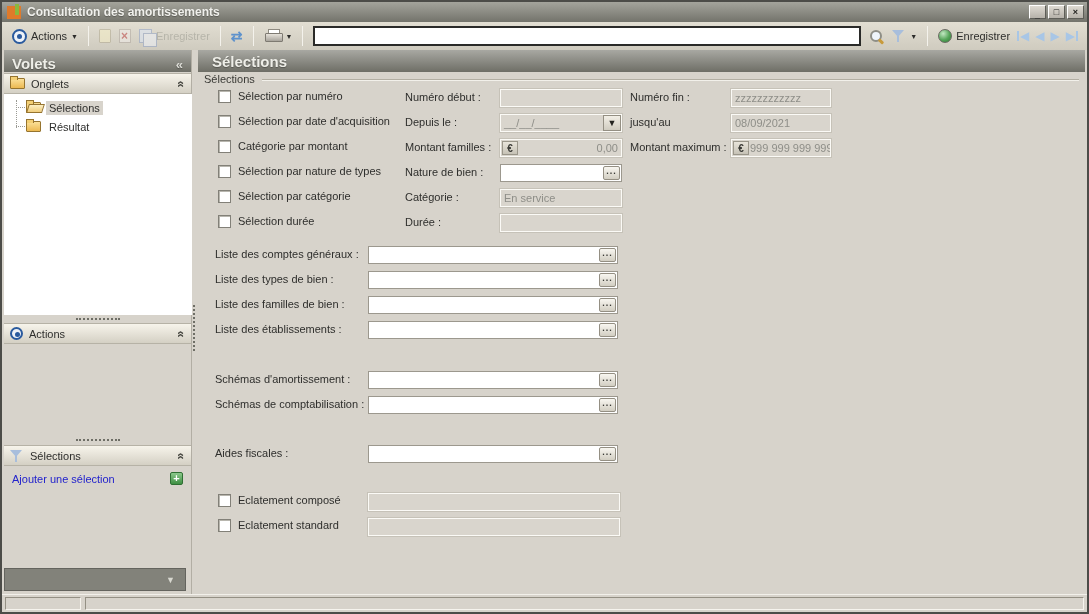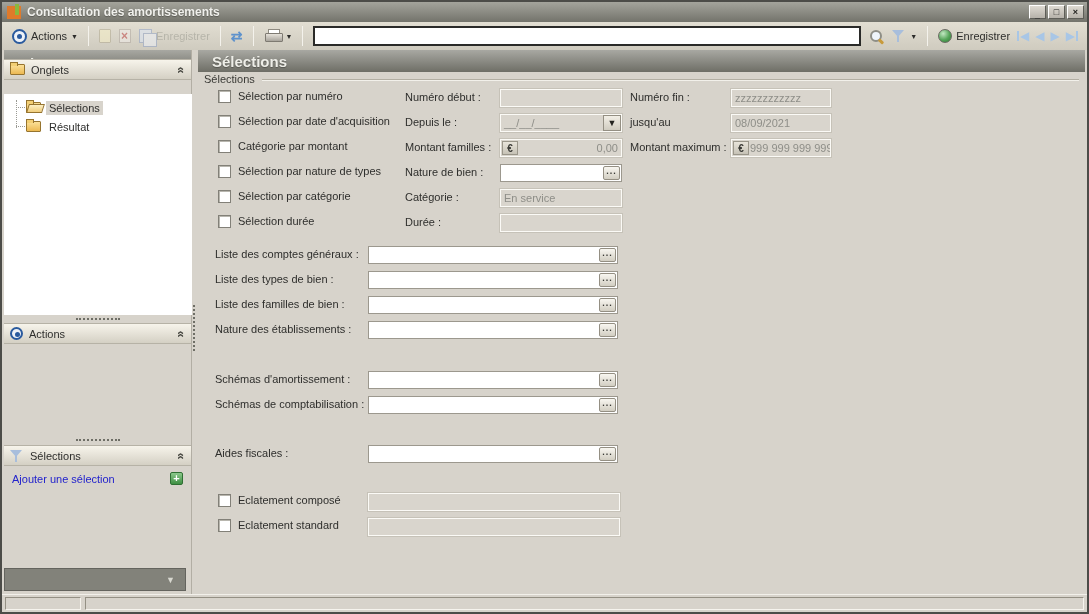--- a/index.html
+++ b/index.html
@@ -207,21 +207,21 @@
       <span class="navbar"></span>
     </div>
   </div>
 
   <div class="sidebar">
     <div class="panel-hdr">
       <span>Volets</span>
       <span class="spacer"></span>
       <span class="chev-left">«</span>
     </div>
-    <div class="sec-hdr" style="position:absolute;top:9px;left:0;right:0;">
+    <div class="sec-hdr" style="position:absolute;top:23px;left:0;right:0;">
       <span class="folder"></span>
       <span>Onglets</span>
       <span class="spacer"></span>
       <span class="chev-up">«</span>
     </div>
     <div class="tree">
       <span class="tree-lines"></span>
       <span class="tree-stub" style="top:13px;"></span>
       <span class="tree-stub" style="top:32px;"></span>
       <div class="tree-item selected" style="top:5px;">
@@ -359,21 +359,21 @@
       </span>
     </div>
     <div class="row" style="top:246px;">
       <span class="listlbl">Liste des familles de bien :</span>
       <span class="wfld flist">
         <span class="val"></span>
         <span class="dots-btn">...</span>
       </span>
     </div>
     <div class="row" style="top:271px;">
-      <span class="listlbl">Nature des établissements :</span>
+      <span class="listlbl">Liste des établissements :</span>
       <span class="wfld flist">
         <span class="val"></span>
         <span class="dots-btn">...</span>
       </span>
     </div>
 
     <div class="row" style="top:321px;">
       <span class="listlbl">Schémas d'amortissement :</span>
       <span class="wfld flist">
         <span class="val"></span>

